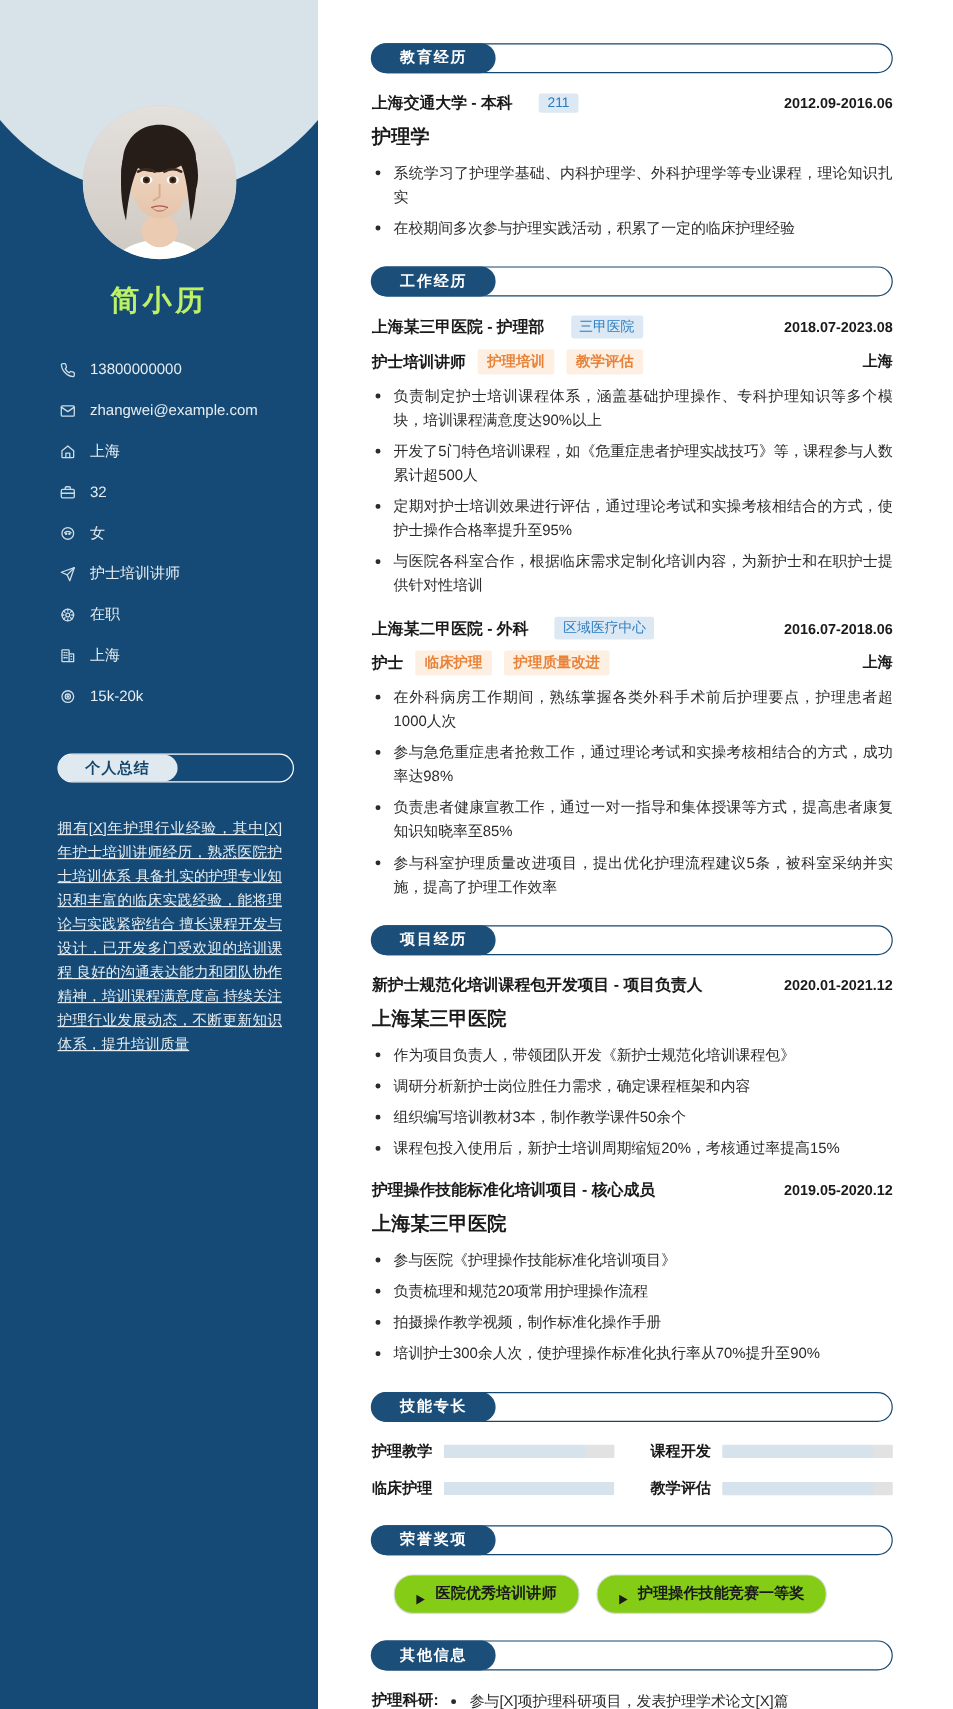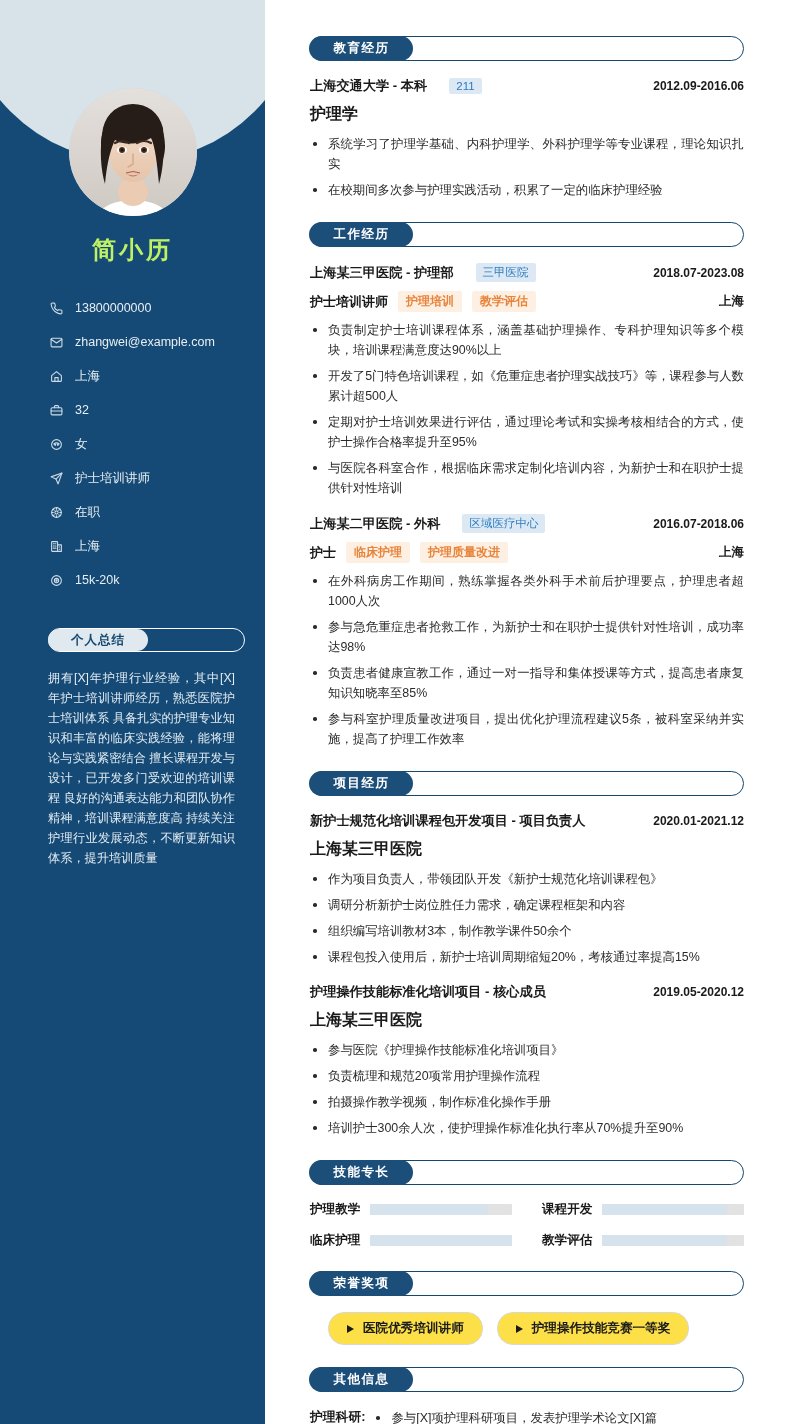--- a/index.html
+++ b/index.html
@@ -107,25 +107,26 @@
     font-size: 12.5px;
     font-weight: bold;
     letter-spacing: 1px;
     display: flex;
     align-items: center;
     justify-content: center;
   }
   .side-summary {
     position: relative;
     z-index: 3;
-    margin: 16px 30px 0 48px;
+    margin: 28px 30px 0 48px;
     color: #e4ecf2;
     font-size: 12.2px;
     line-height: 20px;
     text-align: justify;
+    text-decoration: underline;
   }
 
   
   .main {
     flex: 1 1 auto;
     padding: 36px 50px 30px 45px;
     min-width: 0;
   }
   .section { margin-bottom: 22px; }
 
@@ -272,26 +273,26 @@
     background: #e2e2e2;
     border-radius: 1px;
     overflow: hidden;
   }
   .skill-fill { height: 100%; background: #d6e2ec; }
 
   
   .honors { display: flex; gap: 14px; flex-wrap: wrap; padding-left: 18px; }
   .honor-chip {
     display: flex;
-    align-items: center;
+    align-items: flex-end;
     gap: 9px;
     border: 1px solid #d8d8d8;
     border-radius: 16px;
     padding: 7px 18px;
-    background: #fde047;
+    background: #84cc16;
     font-size: 12.6px;
     font-weight: bold;
     color: #1a1a1a;
     white-space: nowrap;
   }
   .tri-icon {
     width: 0; height: 0;
     border-left: 7px solid #1a1a1a;
     border-top: 4.5px solid transparent;
     border-bottom: 4.5px solid transparent;
@@ -514,21 +515,21 @@
         <div class="entry-row2">
           <div class="entry-left">
             <span class="entry-role">护士</span>
             <span class="tag-orange">临床护理</span>
             <span class="tag-orange">护理质量改进</span>
           </div>
           <span class="entry-loc">上海</span>
         </div>
         <ul class="bullets">
           <li>在外科病房工作期间，熟练掌握各类外科手术前后护理要点，护理患者超1000人次</li>
-          <li>参与急危重症患者抢救工作，为新护士和在职护士提供针对性培训，成功率达98%</li>
+          <li>参与急危重症患者抢救工作，通过理论考试和实操考核相结合的方式，成功率达98%</li>
           <li>负责患者健康宣教工作，通过一对一指导和集体授课等方式，提高患者康复知识知晓率至85%</li>
           <li>参与科室护理质量改进项目，提出优化护理流程建议5条，被科室采纳并实施，提高了护理工作效率</li>
         </ul>
       </div>
     </section>
 
     <section class="section">
       <div class="sec-head">
         <span class="sec-tab">项目经历</span>
       </div>

